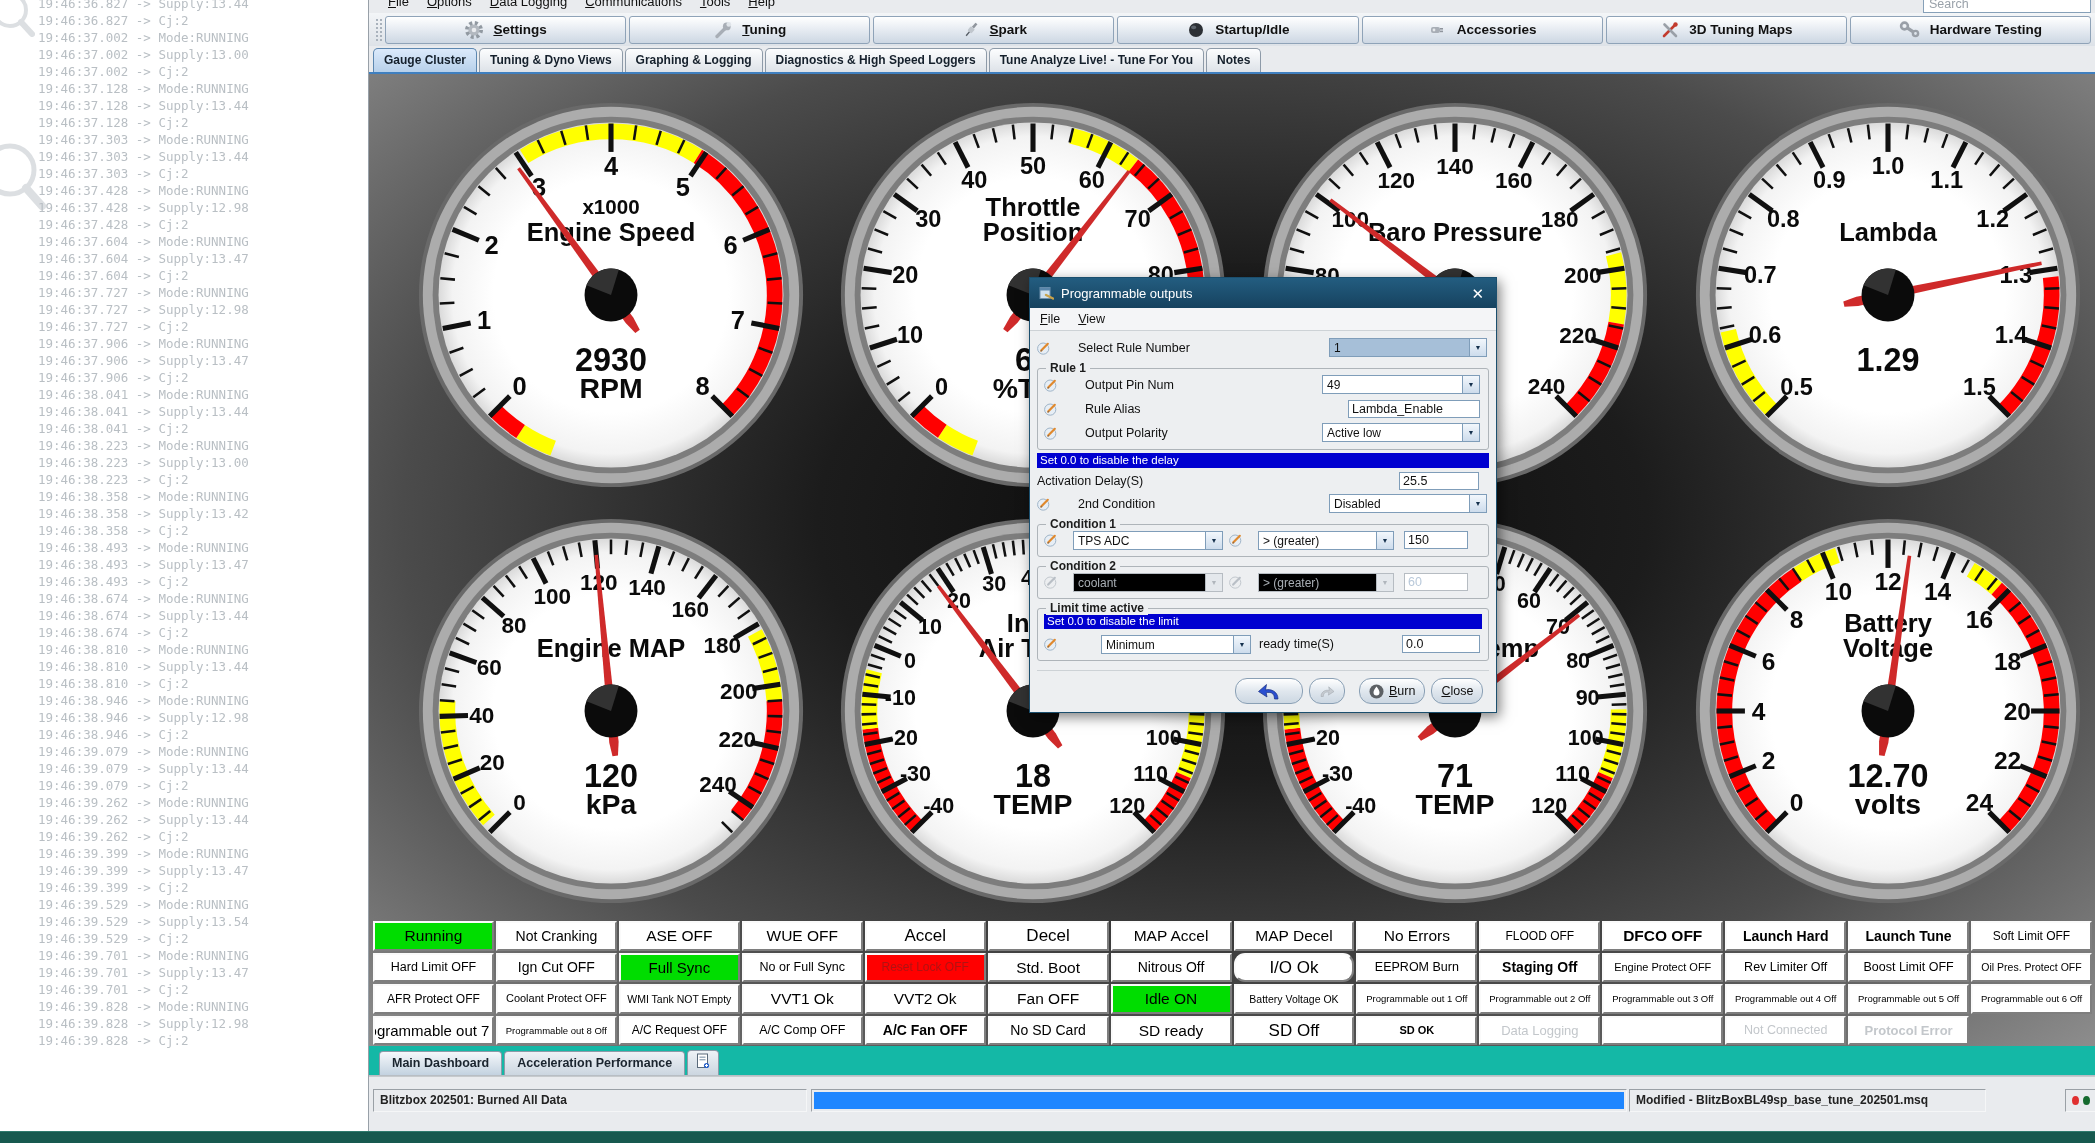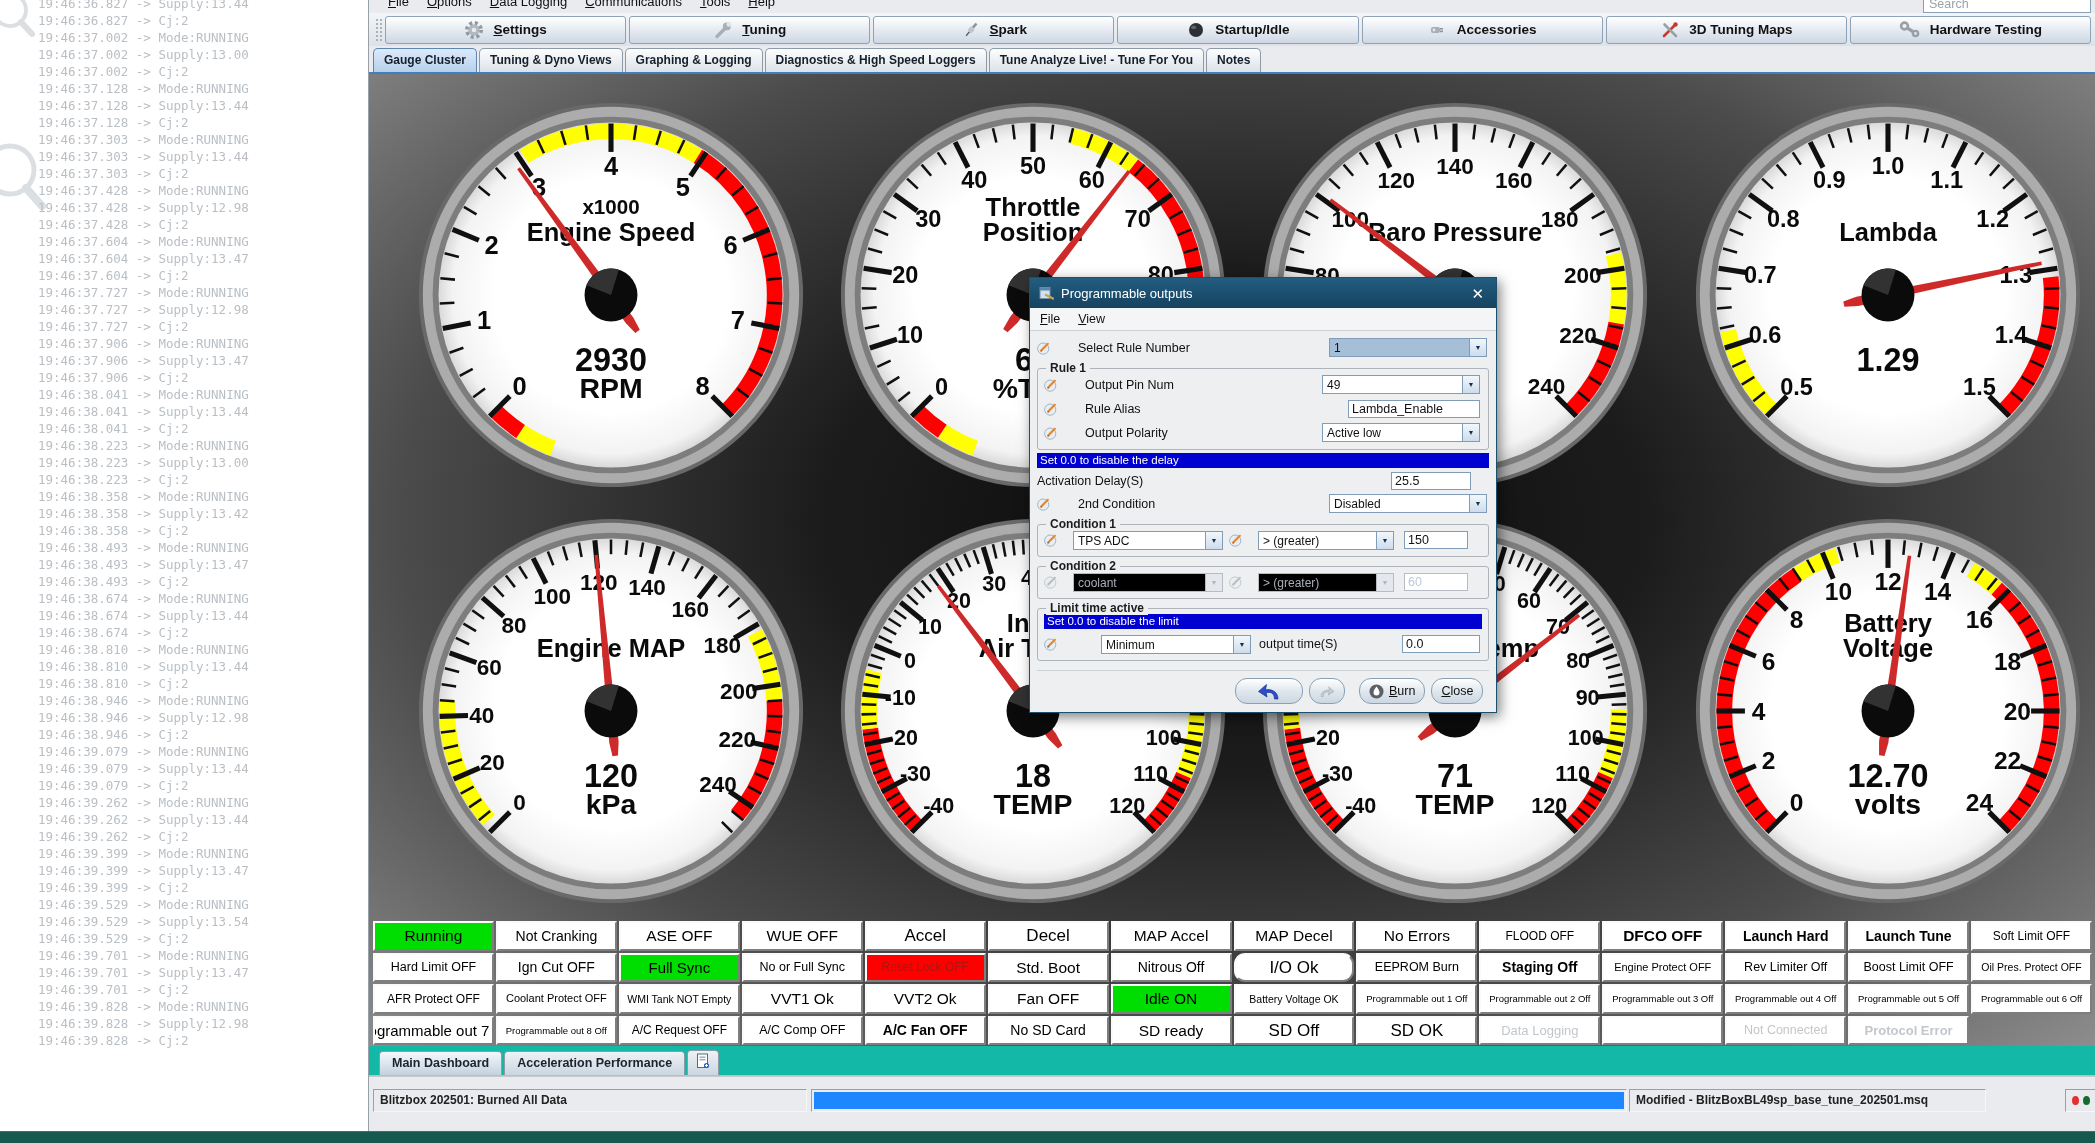--- a/index.html
+++ b/index.html
@@ -964,21 +964,21 @@
         <div class="st-cell" style="font-size: 9.5px; font-weight: 400;">Programmable out 5 Off</div>
         <div class="st-cell" style="font-size: 9.5px; font-weight: 400;">Programmable out 6 Off</div>
         <div class="st-cell" style="font-size: 15px; font-weight: 400; text-align: right;">Programmable out 7 Off</div>
         <div class="st-cell" style="font-size: 9.5px; font-weight: 400;">Programmable out 8 Off</div>
         <div class="st-cell" style="font-size: 12px; font-weight: 400;">A/C Request OFF</div>
         <div class="st-cell" style="font-size: 12.5px; font-weight: 400;">A/C Comp OFF</div>
         <div class="st-cell" style="font-size: 14px; font-weight: 700;">A/C Fan OFF</div>
         <div class="st-cell" style="font-size: 14px; font-weight: 400;">No SD Card</div>
         <div class="st-cell" style="font-size: 15.5px; font-weight: 400;">SD ready</div>
         <div class="st-cell" style="font-size: 17px; font-weight: 400;">SD Off</div>
-        <div class="st-cell" style="font-size: 17px; font-weight: 400;">SD OK</div>
+        <div class="st-cell" style="font-size: 11px; font-weight: 700;">SD OK</div>
         <div class="st-cell" style="font-size: 13px; font-weight: 400; color: rgb(195, 199, 203);">Data Logging</div>
         <div class="st-cell" style="font-size: 17px; font-weight: 400;"></div>
         <div class="st-cell" style="font-size: 12.5px; font-weight: 400; color: rgb(195, 199, 203);">Not Connected</div>
         <div class="st-cell" style="font-size: 13px; font-weight: 700; color: rgb(195, 199, 203);">Protocol Error</div>
         <div class="st-none"></div>
       </div>
 
     <div id="bottom-tabs">
         <div class="dash-tab selected">Main Dashboard</div>
         <div class="dash-tab">Acceleration Performance</div>
@@ -1067,21 +1067,21 @@
               <span class="val">Active low</span>
               <span class="arrow">▼</span>
             </span>
         </div>
       </div>
 
       <div class="blue-bar">Set 0.0 to disable the delay</div>
 
       <div class="dlg-row" style="height:20px">
         <span class="dlg-lbl">Activation Delay(S)</span>
-        <input class="txt-in" style="width: 80px; margin-left: auto; margin-right: 18px;" value="25.5">
+        <input class="txt-in" style="width: 80px; margin-left: auto; margin-right: 10px;" value="25.5">
       </div>
 
       <div class="dlg-row">
         <svg class="edit-ic ic-edit" viewBox="0 0 15 14">
             <circle cx="6.2" cy="7.6" r="5.6" fill="#e7eef5" stroke="#9fb4c8" stroke-width="1"></circle>
             <path d="M4.2 9.6 L10.8 2.8" stroke="#e0892e" stroke-width="2.2" stroke-linecap="round"></path>
             <path d="M3.6 10.6 L5.4 10 L4.1 8.9 Z" fill="#5a636c"></path>
           </svg>
         <span class="dlg-lbl">2nd Condition</span>
         <span class="combo">
@@ -1144,21 +1144,21 @@
         <div class="cond-row">
           <svg class="edit-ic ic-edit" viewBox="0 0 15 14">
               <circle cx="6.2" cy="7.6" r="5.6" fill="#e7eef5" stroke="#9fb4c8" stroke-width="1"></circle>
               <path d="M4.2 9.6 L10.8 2.8" stroke="#e0892e" stroke-width="2.2" stroke-linecap="round"></path>
               <path d="M3.6 10.6 L5.4 10 L4.1 8.9 Z" fill="#5a636c"></path>
             </svg>
           <span class="combo" style="width:150px;margin-left:28px">
               <span class="val">Minimum</span>
               <span class="arrow">▼</span>
             </span>
-          <span class="dlg-lbl" style="margin-left:8px">output time(S)</span>
+          <span class="dlg-lbl" style="margin-left:8px">ready time(S)</span>
           <input class="txt-in" style="width: 78px; margin-left: auto; margin-right: 2px;" value="0.0">
         </div>
       </div>
 
       <div id="dlg-buttons">
         <span class="dlg-btn" id="btn-undo">
             <svg width="24" height="17" viewBox="0 0 24 17">
               <path d="M21 16 C21 8 13 5.5 8.5 7 L9.5 1.5 L1.5 8.5 L10 14 L9.2 9.8 C13.5 8.6 17.5 10 17.5 16 Z" fill="#2a4fd0" stroke="#1a2f80" stroke-width="0.7"></path>
             </svg>
           </span>

